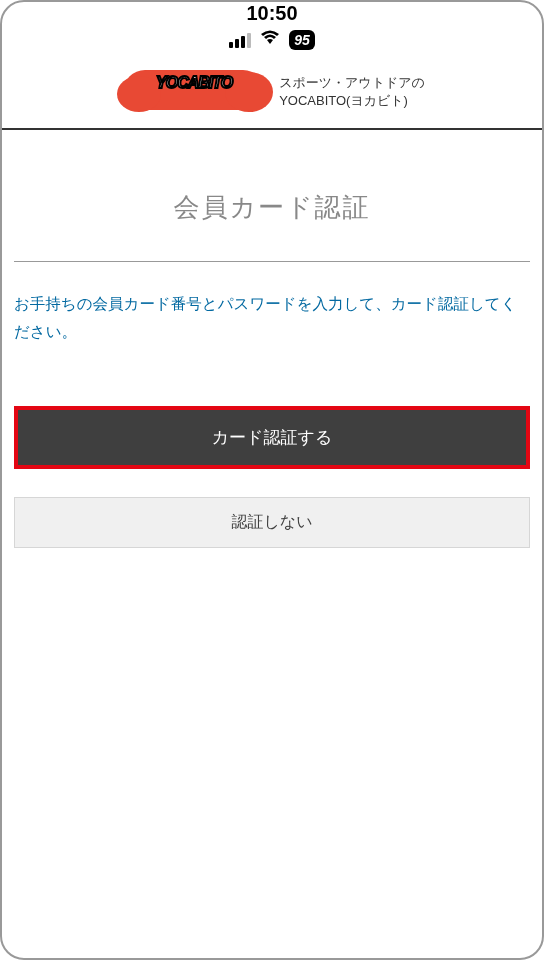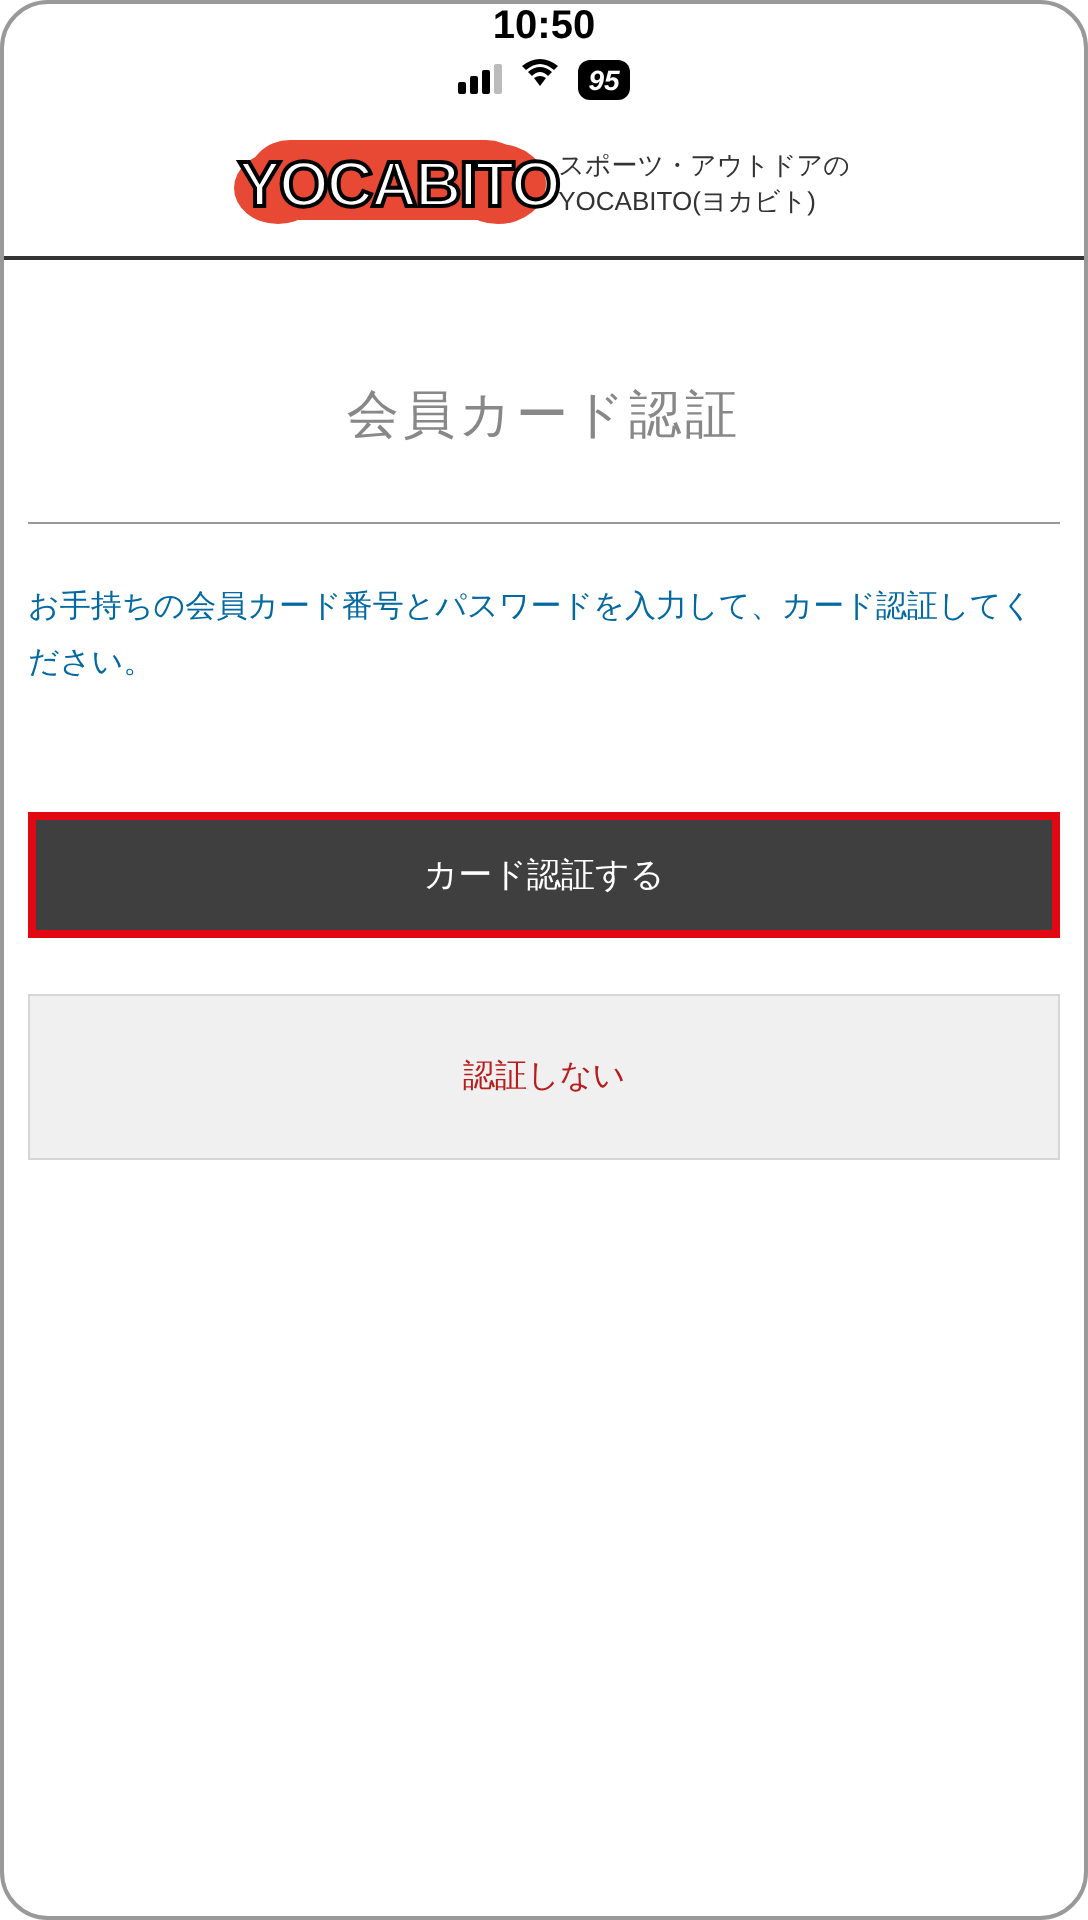--- a/index.html
+++ b/index.html
@@ -68,22 +68,23 @@
       position: absolute;
       background: #e84934;
       border-radius: 50%;
     }
     .cloud-bg::before { width: 44px; height: 36px; left: -6px; top: 6px; }
     .cloud-bg::after { width: 48px; height: 40px; right: -8px; top: 2px; }
     .logo-text {
       position: absolute;
       left: 0; right: 0; top: 4px;
       text-align: center;
-      font-size: 32px;
+      font-size: 16px;
       font-weight: 900;
+      font-style: italic;
       color: #fff;
       -webkit-text-stroke: 2px #000;
       letter-spacing: -1px;
       z-index: 1;
     }
     .brand-tagline {
       font-size: 13px;
       line-height: 1.4;
       color: #333;
     }
@@ -145,23 +146,23 @@
       border: 4px solid #e30613;
       padding: 16px 0;
       font-size: 17px;
       margin-top: 24px;
       cursor: pointer;
       font-family: inherit;
     }
     .secondary-btn {
       width: 100%;
       background: #f0f0f0;
-      color: #b91c1c;
+      color: #404040;
       border: 1px solid #d6d6d6;
-      padding: 30px 0;
+      padding: 14px 0;
       font-size: 16px;
       margin-top: 28px;
       cursor: pointer;
       font-family: inherit;
     }
   </style>
 </head>
 <body>
 
 <div class="status-bar">

